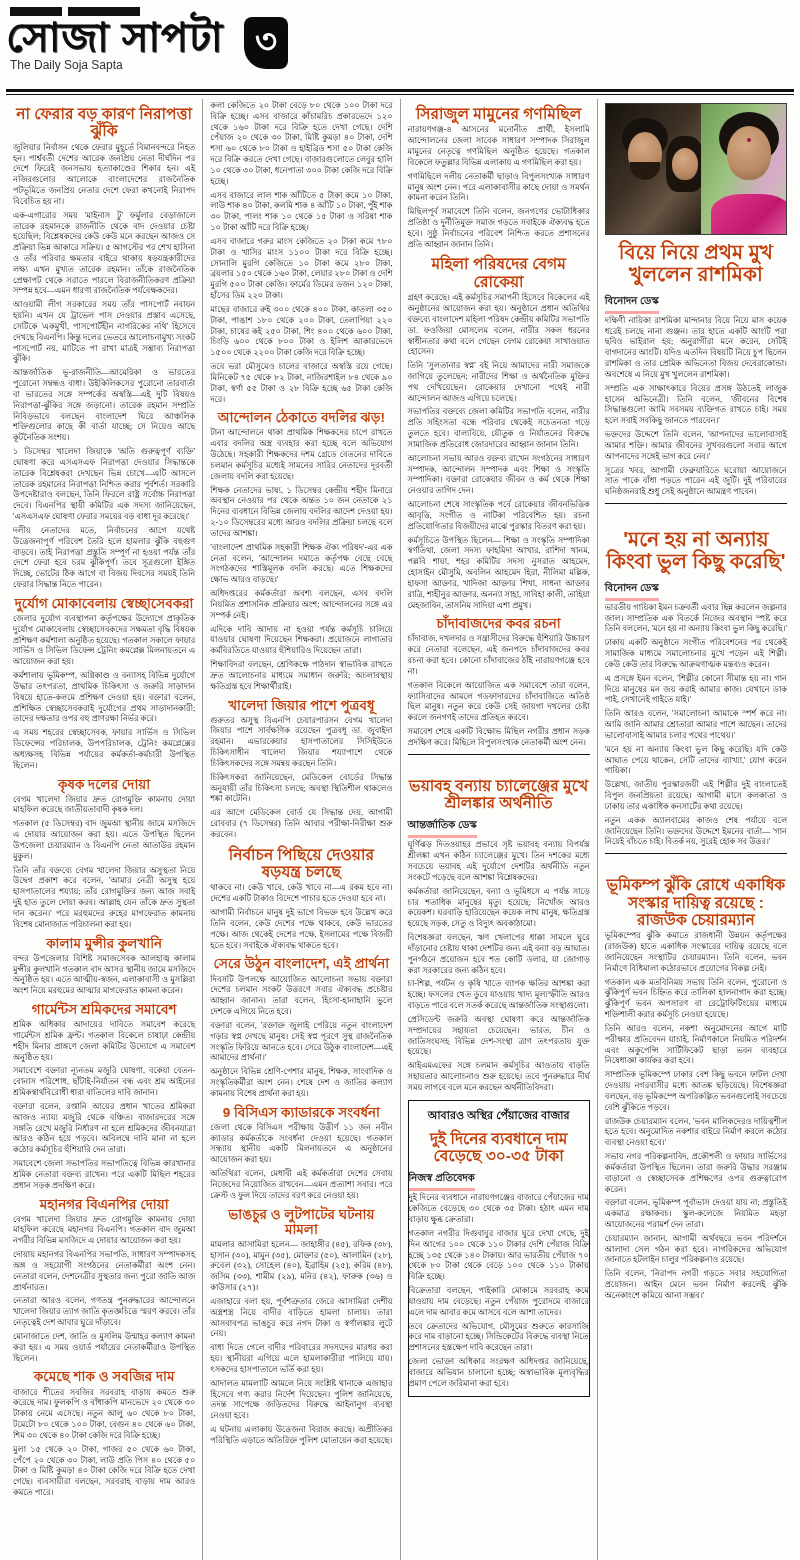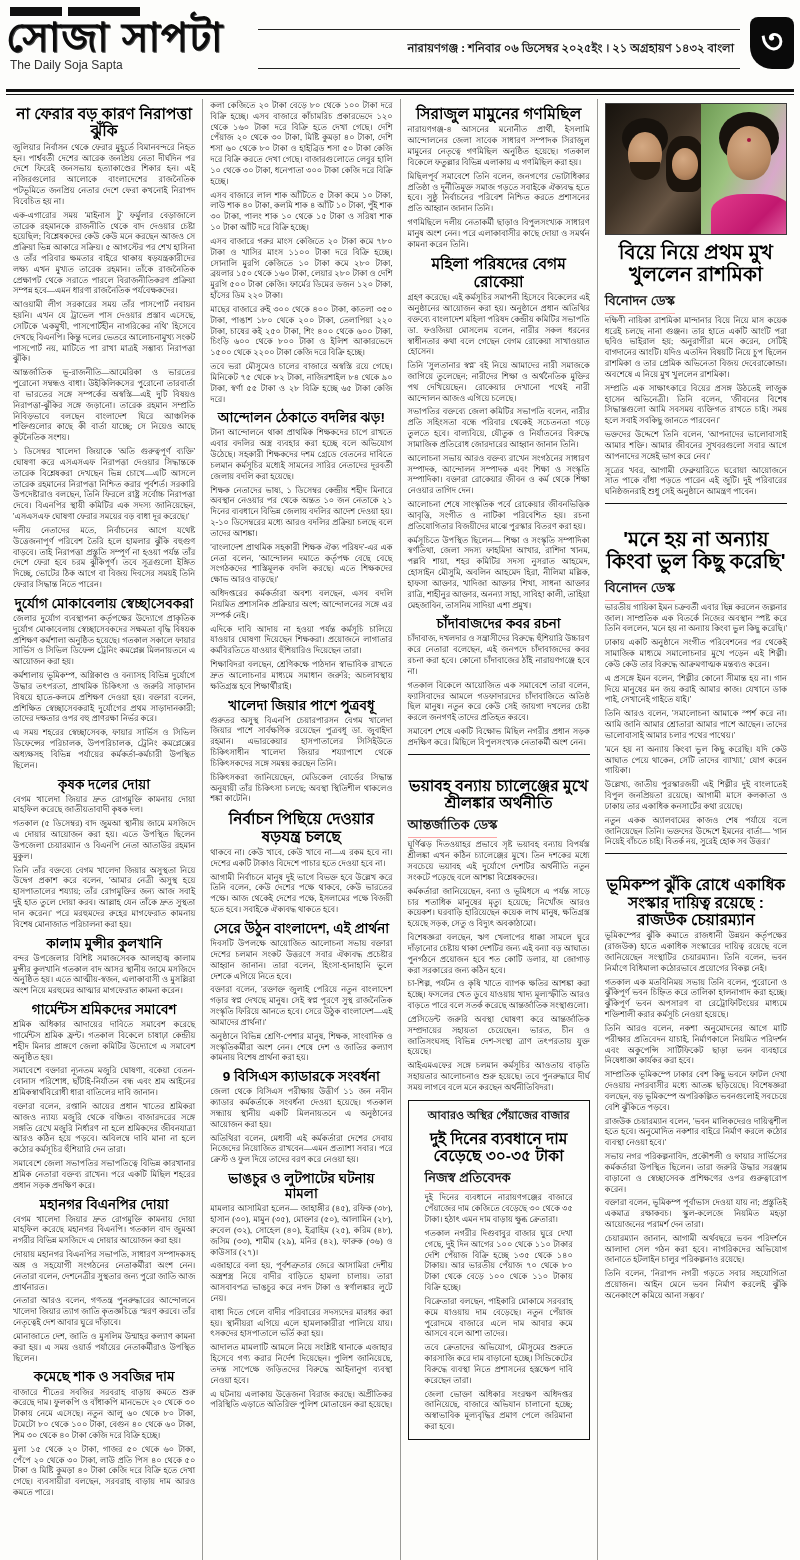--- a/index.html
+++ b/index.html
@@ -18,32 +18,32 @@
         border-top:1px solid #222;border-bottom:1px solid #222;margin:26px 10px 18px 14px;}
   .dateline{font-size:11.5px;font-weight:700;padding-right:6px;white-space:nowrap;}
   .pagenum{flex:0 0 auto;width:44px;height:52px;background:#0a0a0a;color:#fff;border-radius:8px 8px 8px 22px;
         display:flex;align-items:center;justify-content:center;font-size:34px;font-weight:900;margin:14px 0 0 0;}
   .head-rule{border-top:3px solid #111;border-bottom:1px solid #111;height:2px;margin:2px 0 4px 0;}
   
   .columns{display:flex;height:1462px;overflow:hidden;}
   .col{flex:1 1 0;min-width:0;overflow:hidden;padding:2px 7px 0 7px;}
   .col + .col{border-left:1px solid #9a9a96;}
   article{margin-bottom:5px;}
-  .hl{font-weight:700;text-align:center;margin:4px 0 3px 0;line-height:1.12;color:#000000;
+  .hl{font-weight:700;text-align:center;margin:4px 0 3px 0;line-height:1.12;color:#c2410c;
       font-family:"Liberation Sans","DejaVu Sans",sans-serif;}
   .hl.md{font-size:13.5px;}
   .hl.lg{font-size:15.5px;}
   .hl.xl{font-size:20px;margin:6px 0 4px;}
   .kicker{font-size:11px;font-weight:700;text-align:center;margin:3px 0 1px;
       font-family:"Liberation Sans",sans-serif;}
-  .byline{font-size:13px;font-weight:700;margin:1px 0 2px;border-bottom:1px solid #fca5a5;display:inline-block;padding-bottom:1px;
+  .byline{font-size:10px;font-weight:700;margin:1px 0 2px;border-bottom:3px solid #fca5a5;display:inline-block;padding-bottom:1px;
       font-family:"Liberation Sans",sans-serif;}
   p.body{font-size:8.2px;line-height:1.32;text-align:justify;margin:0 0 3px 0;word-break:break-word;}
   .ruled-top{border-top:1px solid #111;padding-top:18px;margin-top:4px;}
-  .boxed{border:1px solid #111;padding:3px 16px;margin-top:6px;}
+  .boxed{border:1px solid #111;padding:3px 0;margin-top:6px;}
   
   .photo{height:130px;border:1px solid #3c3c3c;display:flex;margin:2px 0 4px 0;overflow:hidden;background:#101010;}
   .ph{position:relative;overflow:hidden;}
   .ph-left{flex:1.12;background:linear-gradient(130deg,#17130e 0%,#3d3125 45%,#665443 70%,#241c13 100%);}
   .ph-right{flex:1;background:linear-gradient(115deg,#6f9c55 0%,#9cc47f 40%,#d8a9c9 72%,#b9d39b 100%);}
   .face{position:absolute;border-radius:50% 50% 46% 46%;background:radial-gradient(circle at 42% 34%,#d4a983 0%,#b98a63 60%,#8d6647 100%);}
   .hair{position:absolute;border-radius:50%;background:#17120d;}
   .f1{width:34px;height:42px;left:22px;top:28px;}
   .h1{width:46px;height:40px;left:16px;top:14px;}
   .beard{position:absolute;width:30px;height:18px;left:24px;top:58px;border-radius:0 0 16px 16px;background:#241a10;}
@@ -62,23 +62,20 @@
 <div class="page">
   <header class="masthead">
     <div class="logo-wrap">
       <div class="logo-tabs">
         <div class="logo-tab t1"></div>
         <div class="logo-tab t2"></div>
       </div>
       <div class="logo">সোজা সাপটা</div>
       <div class="logo-sub">The Daily Soja Sapta</div>
     </div>
-    <div class="dateline-wrap">
-      <div class="dateline">নারায়ণগঞ্জ : শনিবার ০৬ ডিসেম্বর ২০২৫ইং । ২১ অগ্রহায়ণ ১৪৩২ বাংলা</div>
-    </div>
     <div class="pagenum">৩</div>
   </header>
   <div class="head-rule"></div>
 
   <div class="columns" id="columns">
       <div class="col">
         <article>
           <h2 class="hl lg">না ফেরার বড় কারণ নিরাপত্তা ঝুঁকি</h2>
           <p class="body">জুলিয়ার নির্বাসন থেকে ফেরার মুহূর্তে বিমানবন্দরে নিহত হন। পার্শ্ববর্তী দেশের আরেক জনপ্রিয় নেতা দীর্ঘদিন পর দেশে ফিরেই জনসভায় হত্যাকাণ্ডের শিকার হন। এই নজিরগুলোর আলোকে বাংলাদেশের রাজনৈতিক পটভূমিতে জনপ্রিয় নেতার দেশে ফেরা কখনোই নিরাপদ বিবেচিত হয় না।</p>
           <p class="body">এক-এগারোর সময় 'মাইনাস টু' ফর্মুলার বেড়াজালে তারেক রহমানকে রাজনীতি থেকে বাদ দেওয়ার চেষ্টা হয়েছিল; বিশ্লেষকদের কেউ কেউ মনে করছেন আজও সে প্রক্রিয়া ভিন্ন আকারে সক্রিয়। ৫ আগস্টের পর শেখ হাসিনা ও তাঁর পরিবার ক্ষমতার বাইরে থাকায় ষড়যন্ত্রকারীদের লক্ষ্য এখন মুখ্যত তারেক রহমান। তাঁকে রাজনৈতিক প্রেক্ষাপট থেকে সরাতে পারলে বিরাজনীতিকরণ প্রক্রিয়া সম্পন্ন হবে—এমন ধারণা রাজনৈতিক পর্যবেক্ষকদের।</p>
@@ -137,20 +134,21 @@
           <p class="body">শিক্ষক নেতাদের ভাষ্য, ১ ডিসেম্বর কেন্দ্রীয় শহীদ মিনারে অবস্থান নেওয়ার পর থেকে অন্তত ১০ জন নেতাকে ২১ দিনের ব্যবধানে বিভিন্ন জেলায় বদলির আদেশ দেওয়া হয়। ২-১০ ডিসেম্বরের মধ্যে আরও বদলির প্রক্রিয়া চলছে বলে তাদের আশঙ্কা।</p>
           <p class="body">'বাংলাদেশ প্রাথমিক সহকারী শিক্ষক ঐক্য পরিষদ'-এর এক নেতা বলেন, 'আন্দোলন দমাতে কর্তৃপক্ষ বেছে বেছে সংগঠকদের শাস্তিমূলক বদলি করছে। এতে শিক্ষকদের ক্ষোভ আরও বাড়ছে।'</p>
           <p class="body">অধিদপ্তরের কর্মকর্তারা অবশ্য বলছেন, এসব বদলি নিয়মিত প্রশাসনিক প্রক্রিয়ার অংশ; আন্দোলনের সঙ্গে এর সম্পর্ক নেই।</p>
           <p class="body">এদিকে দাবি আদায় না হওয়া পর্যন্ত কর্মসূচি চালিয়ে যাওয়ার ঘোষণা দিয়েছেন শিক্ষকরা। প্রয়োজনে লাগাতার কর্মবিরতিতে যাওয়ার হুঁশিয়ারিও দিয়েছেন তারা।</p>
           <p class="body">শিক্ষাবিদরা বলছেন, শ্রেণিকক্ষে পাঠদান স্বাভাবিক রাখতে দ্রুত আলোচনার মাধ্যমে সমাধান জরুরি; অচলাবস্থায় ক্ষতিগ্রস্ত হবে শিক্ষার্থীরাই।</p>
         </article>
         <article>
           <h2 class="hl md">খালেদা জিয়ার পাশে পুত্রবধূ</h2>
           <p class="body">গুরুতর অসুস্থ বিএনপি চেয়ারপারসন বেগম খালেদা জিয়ার পাশে সার্বক্ষণিক রয়েছেন পুত্রবধূ ডা. জুবাইদা রহমান। এভারকেয়ার হাসপাতালের সিসিইউতে চিকিৎসাধীন খালেদা জিয়ার শয্যাপাশে থেকে চিকিৎসকদের সঙ্গে সমন্বয় করছেন তিনি।</p>
           <p class="body">চিকিৎসকরা জানিয়েছেন, মেডিকেল বোর্ডের সিদ্ধান্ত অনুযায়ী তাঁর চিকিৎসা চলছে; অবস্থা স্থিতিশীল থাকলেও শঙ্কা কাটেনি।</p>
+          <p class="body">এর আগে মেডিকেল বোর্ড যে সিদ্ধান্ত দেয়, আগামী রোববার (৭ ডিসেম্বর) তিনি আবার পরীক্ষা-নিরীক্ষা শুরু করবেন।</p>
         </article>
         <article>
           <h2 class="hl lg">নির্বাচন পিছিয়ে দেওয়ার ষড়যন্ত্র চলছে</h2>
           <p class="body">থাকবে না। কেউ খাবে, কেউ খাবে না—এ রকম হবে না। দেশের একটি টাকাও বিদেশে পাচার হতে দেওয়া হবে না।</p>
           <p class="body">আগামী নির্বাচনে মানুষ দুই ভাগে বিভক্ত হবে উল্লেখ করে তিনি বলেন, কেউ দেশের পক্ষে থাকবে, কেউ ভারতের পক্ষে। আজ থেকেই দেশের পক্ষে, ইসলামের পক্ষে বিজয়ী হতে হবে। সবাইকে ঐক্যবদ্ধ থাকতে হবে।</p>
         </article>
         <article>
           <h2 class="hl md">সেরে উঠুন বাংলাদেশ, এই প্রার্থনা</h2>
           <p class="body">দিবসটি উপলক্ষে আয়োজিত আলোচনা সভায় বক্তারা দেশের চলমান সংকট উত্তরণে সবার ঐক্যবদ্ধ প্রচেষ্টার আহ্বান জানান। তারা বলেন, হিংসা-হানাহানি ভুলে দেশকে এগিয়ে নিতে হবে।</p>
           <p class="body">বক্তারা বলেন, 'রক্তাক্ত জুলাই পেরিয়ে নতুন বাংলাদেশ গড়ার স্বপ্ন দেখছে মানুষ। সেই স্বপ্ন পূরণে সুস্থ রাজনৈতিক সংস্কৃতি ফিরিয়ে আনতে হবে। সেরে উঠুক বাংলাদেশ—এই আমাদের প্রার্থনা।'</p>
@@ -167,22 +165,22 @@
           <p class="body">এজাহারে বলা হয়, পূর্বশত্রুতার জেরে আসামিরা দেশীয় অস্ত্রশস্ত্র নিয়ে বাদীর বাড়িতে হামলা চালায়। তারা আসবাবপত্র ভাঙচুর করে নগদ টাকা ও স্বর্ণালঙ্কার লুটে নেয়।</p>
           <p class="body">বাধা দিতে গেলে বাদীর পরিবারের সদস্যদের মারধর করা হয়। স্থানীয়রা এগিয়ে এলে হামলাকারীরা পালিয়ে যায়। ৎসকদের হাসপাতালে ভর্তি করা হয়।</p>
           <p class="body">আদালত মামলাটি আমলে নিয়ে সংশ্লিষ্ট থানাকে এজাহার হিসেবে গণ্য করার নির্দেশ দিয়েছেন। পুলিশ জানিয়েছে, তদন্ত সাপেক্ষে জড়িতদের বিরুদ্ধে আইনানুগ ব্যবস্থা নেওয়া হবে।</p>
           <p class="body">এ ঘটনায় এলাকায় উত্তেজনা বিরাজ করছে। অপ্রীতিকর পরিস্থিতি এড়াতে অতিরিক্ত পুলিশ মোতায়েন করা হয়েছে।</p>
         </article>
       </div>
       <div class="col">
         <article>
           <h2 class="hl lg">সিরাজুল মামুনের গণমিছিল</h2>
           <p class="body">নারায়ণগঞ্জ-৪ আসনের মনোনীত প্রার্থী, ইসলামি আন্দোলনের জেলা সাবেক সাধারণ সম্পাদক সিরাজুল মামুনের নেতৃত্বে গণমিছিল অনুষ্ঠিত হয়েছে। গতকাল বিকেলে ফতুল্লার বিভিন্ন এলাকায় এ গণমিছিল করা হয়।</p>
+          <p class="body">গণমিছিলে দলীয় নেতাকর্মী ছাড়াও বিপুলসংখ্যক সাধারণ মানুষ অংশ নেন। পরে এলাকাবাসীর কাছে দোয়া ও সমর্থন কামনা করেন তিনি।</p>
           <p class="body">মিছিলপূর্ব সমাবেশে তিনি বলেন, জনগণের ভোটাধিকার প্রতিষ্ঠা ও দুর্নীতিমুক্ত সমাজ গড়তে সবাইকে ঐক্যবদ্ধ হতে হবে। সুষ্ঠু নির্বাচনের পরিবেশ নিশ্চিত করতে প্রশাসনের প্রতি আহ্বান জানান তিনি।</p>
-          <p class="body">গণমিছিলে দলীয় নেতাকর্মী ছাড়াও বিপুলসংখ্যক সাধারণ মানুষ অংশ নেন। পরে এলাকাবাসীর কাছে দোয়া ও সমর্থন কামনা করেন তিনি।</p>
         </article>
         <article>
           <h2 class="hl lg">মহিলা পরিষদের বেগম রোকেয়া</h2>
           <p class="body">গ্রহণ করেছে। এই কর্মসূচির সমাপনী হিসেবে বিকেলের এই অনুষ্ঠানের আয়োজন করা হয়। অনুষ্ঠানে প্রধান অতিথির বক্তব্যে বাংলাদেশ মহিলা পরিষদ কেন্দ্রীয় কমিটির সভাপতি ডা. ফওজিয়া মোসলেম বলেন, নারীর সকল ধরনের স্বাধীনতার কথা বলে গেছেন বেগম রোকেয়া সাখাওয়াত হোসেন।</p>
           <p class="body">তিনি 'সুলতানার স্বপ্ন' বই নিয়ে আমাদের নারী সমাজকে জাগিয়ে তুলেছেন; নারীদের শিক্ষা ও অর্থনৈতিক মুক্তির পথ দেখিয়েছেন। রোকেয়ার দেখানো পথেই নারী আন্দোলন আজও এগিয়ে চলেছে।</p>
           <p class="body">সভাপতির বক্তব্যে জেলা কমিটির সভাপতি বলেন, নারীর প্রতি সহিংসতা বন্ধে পরিবার থেকেই সচেতনতা গড়ে তুলতে হবে। বাল্যবিয়ে, যৌতুক ও নির্যাতনের বিরুদ্ধে সামাজিক প্রতিরোধ জোরদারের আহ্বান জানান তিনি।</p>
           <p class="body">আলোচনা সভায় আরও বক্তব্য রাখেন সংগঠনের সাধারণ সম্পাদক, আন্দোলন সম্পাদক এবং শিক্ষা ও সংস্কৃতি সম্পাদিকা। বক্তারা রোকেয়ার জীবন ও কর্ম থেকে শিক্ষা নেওয়ার তাগিদ দেন।</p>
           <p class="body">আলোচনা শেষে সাংস্কৃতিক পর্বে রোকেয়ার জীবনভিত্তিক আবৃত্তি, সংগীত ও নাটিকা পরিবেশিত হয়। রচনা প্রতিযোগিতার বিজয়ীদের মাঝে পুরস্কার বিতরণ করা হয়।</p>
           <p class="body">কর্মসূচিতে উপস্থিত ছিলেন— শিক্ষা ও সংস্কৃতি সম্পাদিকা স্বর্ণতিথা, জেলা সদস্য ফাহমিদা আখার, রাশিদা খানম, পল্লবি শায়া, শহর কমিটির সদস্য নুসরাত আহমেদ, হোসাইন মৌসুমি, অবলিন আহমেদ হিরা, নীলিমা মল্লিক, হাফসা আক্তার, খাদিজা আক্তার শিখা, সাধনা আক্তার রাত্রি, শাহীনুর আক্তার, অনন্যা সাহা, সাবিহা কালী, তাহিয়া মেহজাবিন, তাসনিম সাদিয়া এশা প্রমুখ।</p>
         </article>

